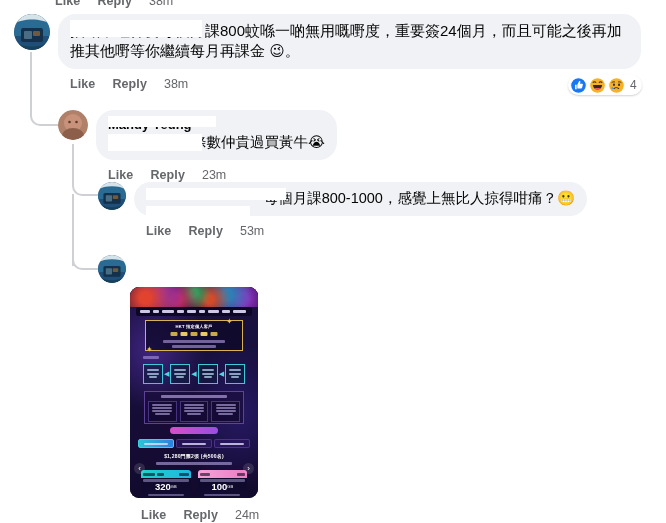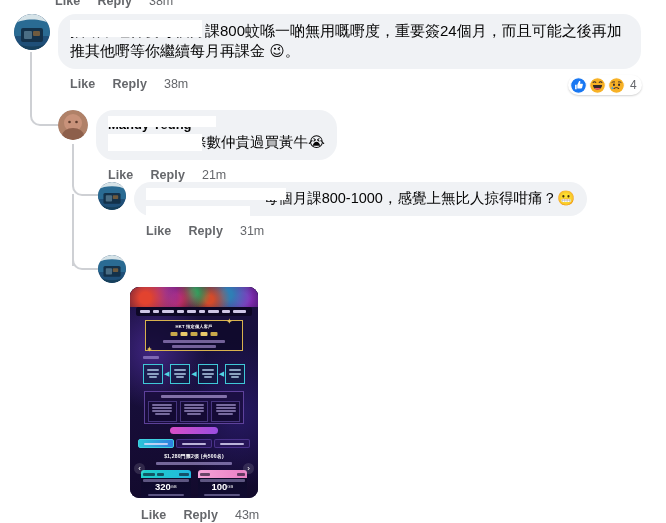--- a/index.html
+++ b/index.html
@@ -411,21 +411,21 @@
     <div class="body-col" style="margin-left:8px;">
       <div class="bubble" style="width:241px;">
         <div class="author">Mandy Yeung</div>
         <div class="redact" style="left:12px; top:6px; width:108px; height:11px;"></div>
         <div class="msg msg-2" style="text-align:right;">條數仲貴過買黃牛😭</div>
         <div class="redact" style="left:12px; top:24px; width:94px; height:17px;"></div>
       </div>
       <div class="actions">
         <span class="act">Like</span>
         <span class="act">Reply</span>
-        <span class="tm">21m</span>
+        <span class="tm">23m</span>
       </div>
     </div>
   </div>
 
   <div class="comment" style="left:98px; top:182px;">
     <div class="avatar" style="width:28px;height:28px;">
       <svg width="28" height="28" viewBox="0 0 36 36" aria-hidden="true">
         <defs>
             <clipPath id="cl3">
               <circle cx="18" cy="18" r="18"></circle>
@@ -445,21 +445,21 @@
     <div class="body-col" style="margin-left:8px;">
       <div class="bubble" style="width:453px;">
         <div class="author"></div>
         <div class="redact" style="left:12px; top:6px; width:140px; height:12px;"></div>
         <div class="msg msg-2" style="text-align:right;">每個月課800-1000，感覺上無比人掠得咁痛？😬</div>
         <div class="redact" style="left:12px; top:24px; width:104px; height:18px;"></div>
       </div>
       <div class="actions">
         <span class="act">Like</span>
         <span class="act">Reply</span>
-        <span class="tm">31m</span>
+        <span class="tm">53m</span>
       </div>
     </div>
   </div>
 
   <div class="comment" style="left:98px; top:255px;">
     <div class="avatar" style="width:28px;height:28px;">
       <svg width="28" height="28" viewBox="0 0 36 36" aria-hidden="true">
         <defs>
             <clipPath id="cl4">
               <circle cx="18" cy="18" r="18"></circle>
@@ -603,16 +603,16 @@
       </div>
 
       <div class="arrow-btn arrow-left">‹</div>
       <div class="arrow-btn arrow-right">›</div>
     </div>
   </div>
 
   <div class="actions" style="position:absolute; left:129px; top:500px; padding-left:12px;">
     <span class="act">Like</span>
     <span class="act">Reply</span>
-    <span class="tm">43m</span>
+    <span class="tm">24m</span>
   </div>
 
 </div>
 
 </body></html>

